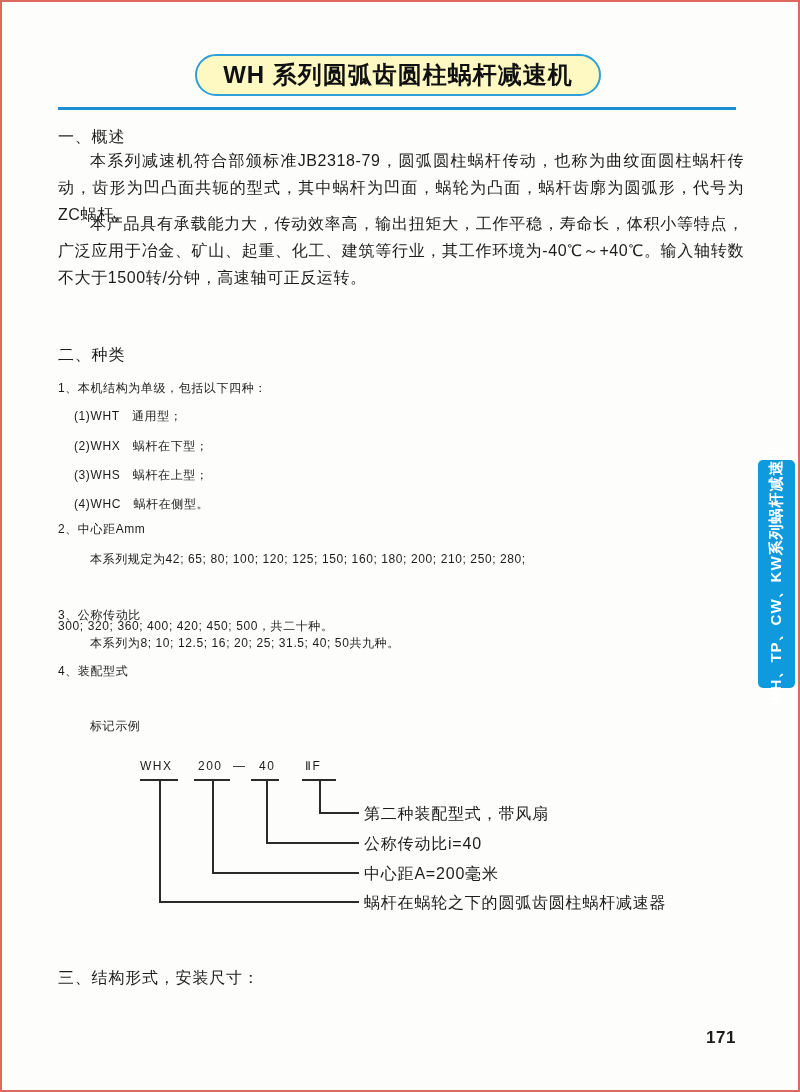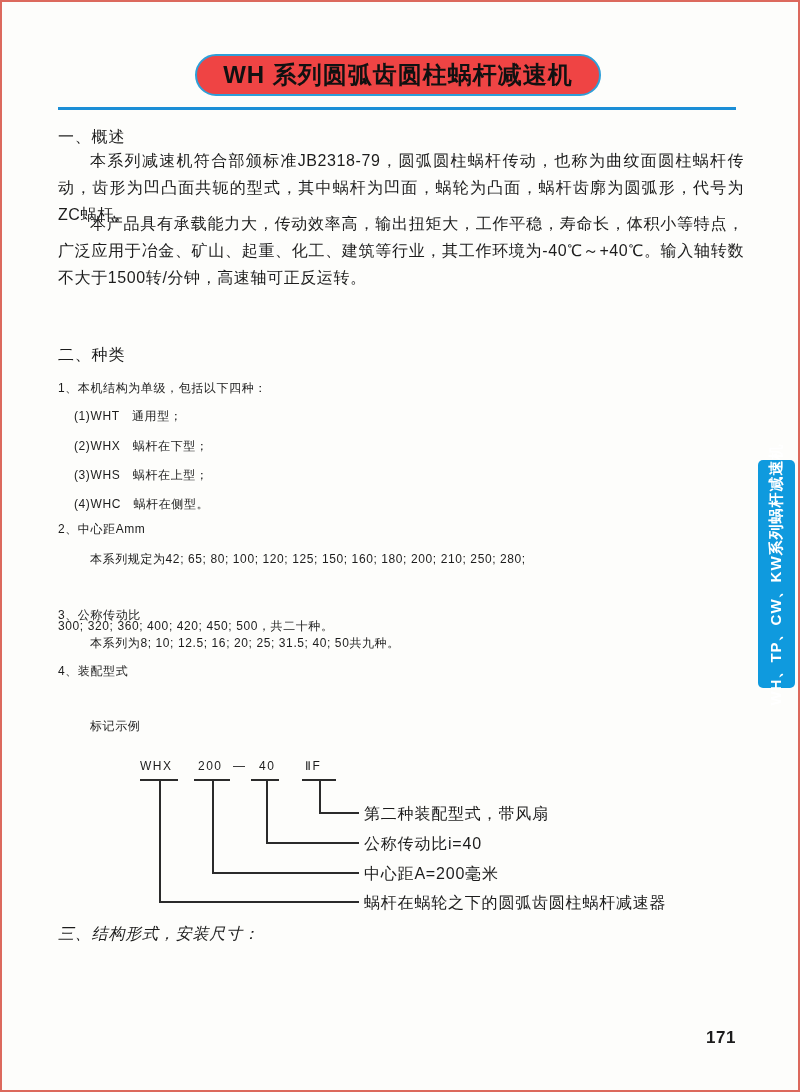--- a/index.html
+++ b/index.html
@@ -12,21 +12,21 @@
     font-family:"Liberation Sans", sans-serif;
     color:#1c1c1c;
     overflow:hidden;
   }
   .abs { position:absolute; }
 
   
   .title-box {
     left:193px; top:52px; width:406px; height:42px;
     box-sizing:border-box;
-    background:#ef4444;
+    background:#fef9c3;
     border:2px solid #2f9fd8;
     border-radius:22px;
     display:flex; align-items:center; justify-content:center;
   }
   .title-box span { font-size:24px; font-weight:700; letter-spacing:1px; color:#111; }
   .rule { left:56px; top:105px; width:678px; height:3px; background:#1b8ed6; }
 
   
   .h { font-size:16px; font-weight:500; letter-spacing:0.8px; }
   .body-text {
@@ -101,21 +101,21 @@
   <div class="abs connector" style="left:317px; top:777px; width:40px;  height:35px;"></div>
   <div class="abs connector" style="left:264px; top:777px; width:93px;  height:65px;"></div>
   <div class="abs connector" style="left:210px; top:777px; width:147px; height:95px;"></div>
   <div class="abs connector" style="left:157px; top:777px; width:200px; height:124px;"></div>
 
   <div class="abs callout" style="left:362px; top:801px;">第二种装配型式，带风扇</div>
   <div class="abs callout" style="left:362px; top:831px;">公称传动比i=40</div>
   <div class="abs callout" style="left:362px; top:861px;">中心距A=200毫米</div>
   <div class="abs callout" style="left:362px; top:890px;">蜗杆在蜗轮之下的圆弧齿圆柱蜗杆减速器</div>
 
-  <div class="abs h" style="left:56px; top:922px;font-style:italic;">三、结构形式，安装尺寸：</div>
+  <div class="abs h" style="left:56px; top:966px;">三、结构形式，安装尺寸：</div>
 
   <div class="abs page-num" style="left:704px; top:1026px;">171</div>
 
   <div class="abs side-tab">
     <span>WH、TP、CW、KW系列蜗杆减速机</span>
   </div>
 
 </div>
 
 </body></html>

